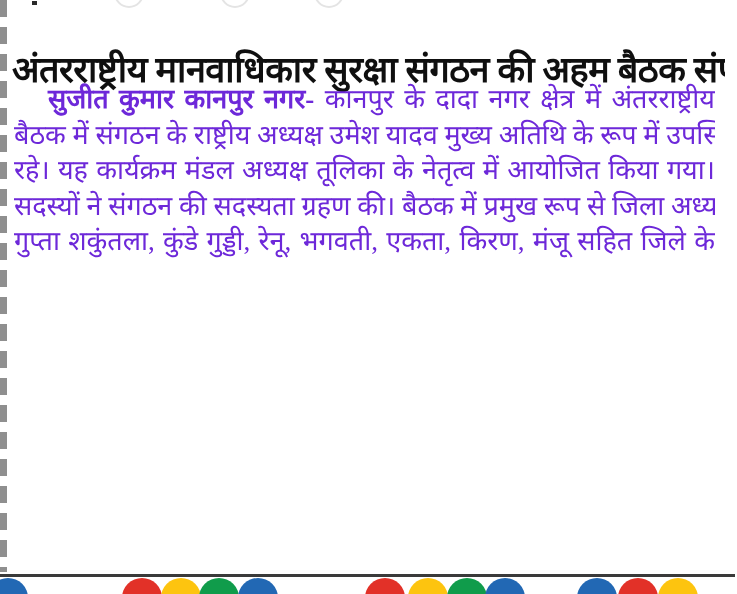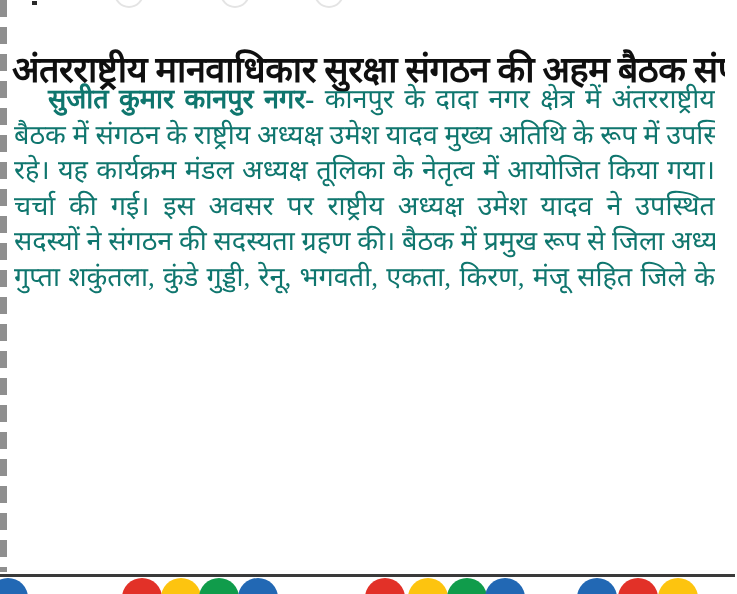--- a/index.html
+++ b/index.html
@@ -22,21 +22,21 @@
     position:absolute;top:-22px;width:26px;height:26px;border-radius:50%;
     border:2px solid #e4e4e4;background:transparent;
   }
   .headline{
     position:absolute;top:20px;left:12px;right:12px;
     font-size:36px;font-weight:bold;color:#0f0f0f;
     text-align:center;white-space:nowrap;overflow:hidden;
     letter-spacing:-0.5px;
   }
   .body-text{
-    position:absolute;top:82px;left:14px;right:22px;color:#0f766e;
+    position:absolute;top:82px;left:14px;right:22px;color:#6d28d9;
   }
   .bline{
     font-size:27px;line-height:35.6px;height:35.6px;
     text-align:justify;text-align-last:justify;
     white-space:nowrap;overflow:hidden;
   }
   .bline .lead{font-weight:bold;}
   .first{padding-left:34px;}
   .bottom-rule{
     position:absolute;left:0;top:574px;width:735px;height:3px;background:#3a3a3a;
@@ -59,21 +59,20 @@
   <div class="ghost" style="left:114px;"></div>
   <div class="ghost" style="left:220px;"></div>
   <div class="ghost" style="left:314px;"></div>
 
   <h1 class="headline">अंतरराष्ट्रीय मानवाधिकार सुरक्षा संगठन की अहम बैठक संपन्न</h1>
 
   <div class="body-text">
     <div class="bline first"><span class="lead">सुजीत कुमार कानपुर नगर-</span><span> कानपुर के दादा नगर क्षेत्र में अंतरराष्ट्रीय</span></div>
     <div class="bline">बैठक में संगठन के राष्ट्रीय अध्यक्ष उमेश यादव मुख्य अतिथि के रूप में उपस्थित</div>
     <div class="bline">रहे। यह कार्यक्रम मंडल अध्यक्ष तूलिका के नेतृत्व में आयोजित किया गया।</div>
-    <div class="bline">चर्चा की गई। इस अवसर पर राष्ट्रीय अध्यक्ष उमेश यादव ने उपस्थित</div>
     <div class="bline">सदस्यों ने संगठन की सदस्यता ग्रहण की। बैठक में प्रमुख रूप से जिला अध्यक्ष</div>
     <div class="bline">गुप्ता शकुंतला, कुंडे गुड्डी, रेनू, भगवती, एकता, किरण, मंजू सहित जिले के</div>
   </div>
 
   <div class="bottom-rule"></div>
   <div class="dots-row">
       <div class="dot" style="left: -12px; background: rgb(34, 104, 180);"></div>
       <div class="dot" style="left: 122px; background: rgb(226, 49, 40);"></div>
       <div class="dot" style="left: 161px; background: rgb(253, 196, 15);"></div>
       <div class="dot" style="left: 199px; background: rgb(16, 156, 75);"></div>

